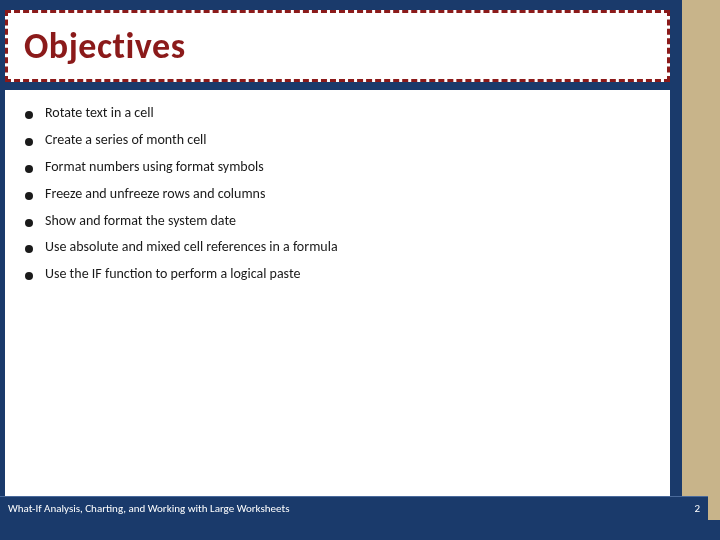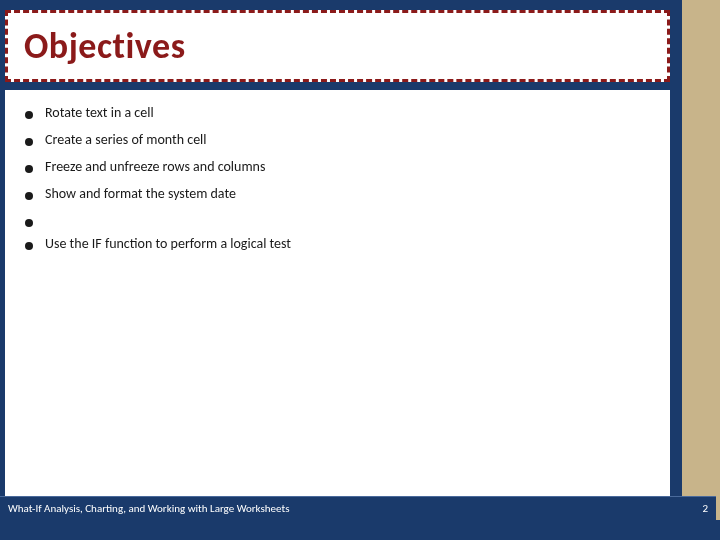--- a/index.html
+++ b/index.html
@@ -86,21 +86,21 @@
       margin-top: 7px;
       margin-right: 12px;
       flex-shrink: 0;
     }
 
     
     .footer {
       position: absolute;
       bottom: 0;
       left: 0;
-      right: 4px;
+      right: 12px;
       height: 24px;
       background: #1a3a6b;
       display: flex;
       align-items: center;
       justify-content: space-between;
       padding: 0 8px;
       border-top: 1px solid #4a6a9b;
     }
 
     .footer-text {
@@ -129,32 +129,37 @@
     <li>
           <span class="bullet-dot"></span>
           <span>Rotate text in a cell</span>
         </li>
         <li>
           <span class="bullet-dot"></span>
           <span>Create a series of month cell</span>
         </li>
         <li>
           <span class="bullet-dot"></span>
+          <span>Format numbers using format symbols</span>
+        </li>
+        <li>
+          <span class="bullet-dot"></span>
           <span>Freeze and unfreeze rows and columns</span>
         </li>
         <li>
           <span class="bullet-dot"></span>
           <span>Show and format the system date</span>
         </li>
         <li>
           <span class="bullet-dot"></span>
+          <span>Use absolute and mixed cell references in a formula</span>
         </li>
         <li>
           <span class="bullet-dot"></span>
-          <span>Use the IF function to perform a logical test</span>
+          <span>Use the IF function to perform a logical paste</span>
         </li>
       </ul>
   </div>
 
   <div class="footer">
     <span class="footer-text">What-If Analysis, Charting, and Working with Large Worksheets</span>
     <span class="footer-page">2</span>
   </div>
 
 </div>

